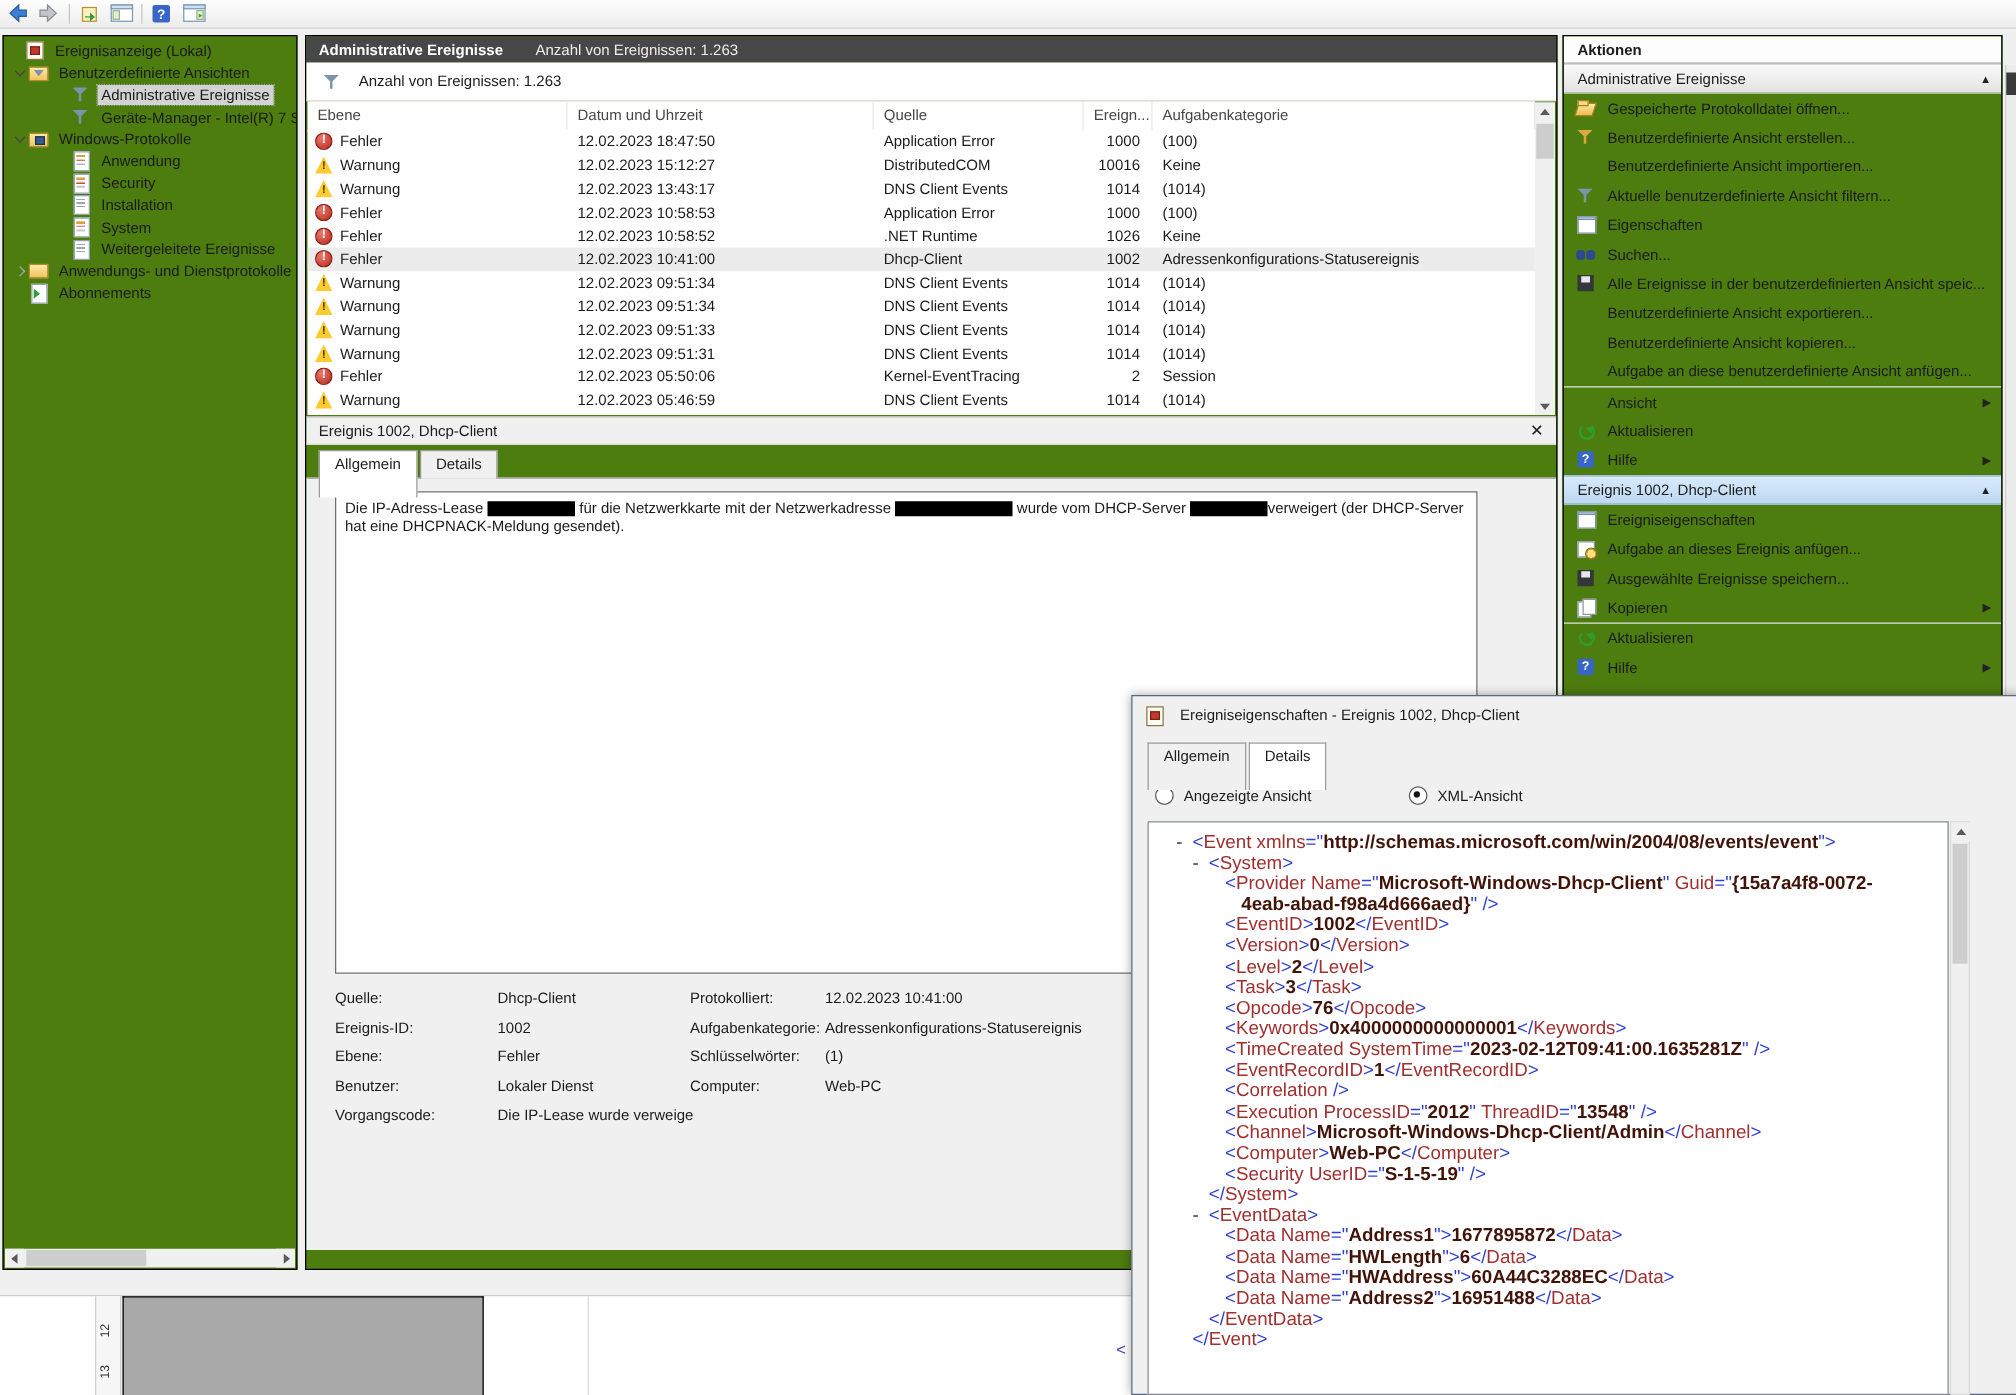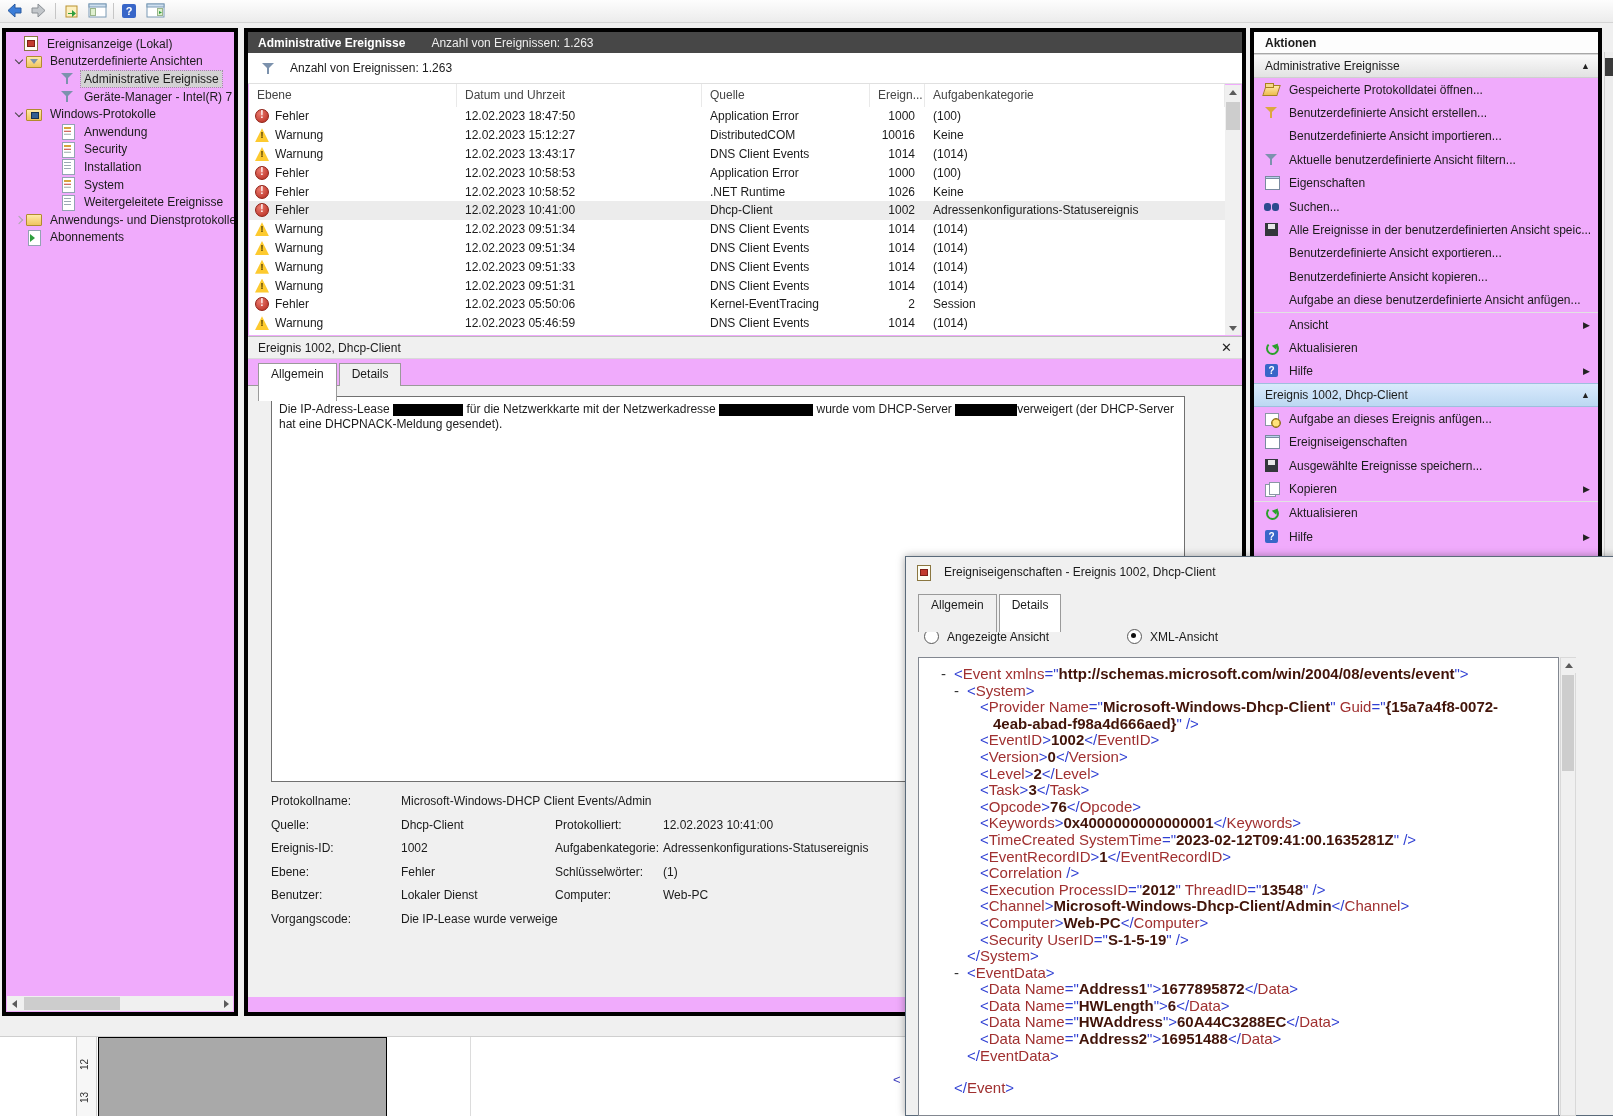--- a/index.html
+++ b/index.html
@@ -8,21 +8,21 @@
   :root{
     --accent-header:#474747; --sel-blue:#bcd8f2; --link:#2a2ac9;
     --err:#c83c32; --warn:#fdca2f;
     --xn:#a03030; --xp:#2f3fd3; --xv:#421409;
   }
   
   #toolbar{position:absolute;left:0;top:0;width:1613px;height:23px;display:flex;align-items:center;gap:7px;
            padding:0 5px;box-sizing:border-box;background:linear-gradient(#fdfdfd,#ececec);border-bottom:1px solid #d4d4d4}
   #toolbar .sep{width:1px;height:16px;background:#c6c6c6}
   
-  .pane{position:absolute;background:#f0abfc;border:4px solid #000000;box-sizing:border-box}
+  .pane{position:absolute;background:#4d7c0f;border:1px solid #000000;box-sizing:border-box}
   
   #tree-pane{left:2px;top:28px;width:236px;height:988px;overflow:hidden}
   #tree-list{padding-top:3px}
   .titem{height:17.6px;display:flex;align-items:center;white-space:nowrap;overflow:hidden;cursor:default}
   .titem.ind0{padding-left:3px}.titem.ind1{padding-left:6px}.titem.ind2{padding-left:40px}
   .titem.sel .tlabel{background:#d3d3d3;outline:1px dotted #9a9a9a;padding:1px 3px}
   .tlabel{padding:1px 3px}
   .exp{width:14px;height:14px;flex:none;position:relative}
   .exp-open::before{content:"";position:absolute;left:4px;top:3px;width:5px;height:5px;border-right:1.6px solid #444;border-bottom:1.6px solid #444;transform:rotate(45deg)}
   .exp-closed::before{content:"";position:absolute;left:4px;top:4px;width:5px;height:5px;border-right:1.6px solid #a9a9a9;border-top:1.6px solid #a9a9a9;transform:rotate(45deg)}
@@ -433,26 +433,20 @@
   </div>
   <div id="detail-tabs">
     <span class="dtab active">Allgemein</span>
     <span class="dtab">Details</span>
   </div>
   <div id="detail-body">
     <div id="msg-box">
       <div id="msg-text"><span>Die IP-Adress-Lease </span><span class="redact" style="width: 70px;"></span><span> für die Netzwerkkarte mit der Netzwerkadresse </span><span class="redact" style="width: 94px;"></span><span> wurde vom DHCP-Server </span><span class="redact" style="width: 62px;"></span><span>verweigert (der DHCP-Server hat eine DHCPNACK-Meldung gesendet).</span></div>
     </div>
     <div id="fields">
-      <div class="frow wide">
-          <span class="l1">Protokollname:</span>
-          <span class="v1">Microsoft-Windows-DHCP Client Events/Admin</span>
-          <span class="l2"></span>
-          <span class="v2"></span>
-        </div>
         <div class="frow">
           <span class="l1">Quelle:</span>
           <span class="v1">Dhcp-Client</span>
           <span class="l2">Protokolliert:</span>
           <span class="v2">12.02.2023 10:41:00</span>
         </div>
         <div class="frow">
           <span class="l1">Ereignis-ID:</span>
           <span class="v1">1002</span>
           <span class="l2">Aufgabenkategorie:</span>
@@ -552,27 +546,27 @@
         <span>Hilfe</span>
         <span class="arr">▶</span>
       </div>
   </div>
   <div class="sec-head blue">
     <span>Ereignis 1002, Dhcp-Client</span>
     <span class="col">▲</span>
   </div>
   <div>
     <div class="aitem">
+        <span class="aico ic-props"></span>
+        <span>Ereigniseigenschaften</span>
+
+      </div>
+      <div class="aitem">
         <span class="aico ic-task"></span>
         <span>Aufgabe an dieses Ereignis anfügen...</span>
-
-      </div>
-      <div class="aitem">
-        <span class="aico ic-props"></span>
-        <span>Ereigniseigenschaften</span>
 
       </div>
       <div class="aitem">
         <span class="aico ic-save"></span>
         <span>Ausgewählte Ereignisse speichern...</span>
 
       </div>
       <div class="aitem">
         <span class="aico ic-copy"></span>
         <span>Kopieren</span>
@@ -632,20 +626,20 @@
         <div class="xline" style="padding-left: 26px;"><span class="xmark"></span><span class="xp">&lt;</span><span class="xn">Channel</span><span class="xp">&gt;</span><span class="xv">Microsoft-Windows-Dhcp-Client/Admin</span><span class="xp">&lt;/</span><span class="xn">Channel</span><span class="xp">&gt;</span></div>
         <div class="xline" style="padding-left: 26px;"><span class="xmark"></span><span class="xp">&lt;</span><span class="xn">Computer</span><span class="xp">&gt;</span><span class="xv">Web-PC</span><span class="xp">&lt;/</span><span class="xn">Computer</span><span class="xp">&gt;</span></div>
         <div class="xline" style="padding-left: 26px;"><span class="xmark"></span><span class="xp">&lt;</span><span class="xn">Security</span><span class="xp"> </span><span class="xn">UserID</span><span class="xp">="</span><span class="xv">S-1-5-19</span><span class="xp">" /&gt;</span></div>
         <div class="xline" style="padding-left: 13px;"><span class="xmark"></span><span class="xp">&lt;/</span><span class="xn">System</span><span class="xp">&gt;</span></div>
         <div class="xline" style="padding-left: 13px;"><span class="xmark">-</span><span class="xp">&lt;</span><span class="xn">EventData</span><span class="xp">&gt;</span></div>
         <div class="xline" style="padding-left: 26px;"><span class="xmark"></span><span class="xp">&lt;</span><span class="xn">Data</span><span class="xp"> </span><span class="xn">Name</span><span class="xp">="</span><span class="xv">Address1</span><span class="xp">"&gt;</span><span class="xv">1677895872</span><span class="xp">&lt;/</span><span class="xn">Data</span><span class="xp">&gt;</span></div>
         <div class="xline" style="padding-left: 26px;"><span class="xmark"></span><span class="xp">&lt;</span><span class="xn">Data</span><span class="xp"> </span><span class="xn">Name</span><span class="xp">="</span><span class="xv">HWLength</span><span class="xp">"&gt;</span><span class="xv">6</span><span class="xp">&lt;/</span><span class="xn">Data</span><span class="xp">&gt;</span></div>
         <div class="xline" style="padding-left: 26px;"><span class="xmark"></span><span class="xp">&lt;</span><span class="xn">Data</span><span class="xp"> </span><span class="xn">Name</span><span class="xp">="</span><span class="xv">HWAddress</span><span class="xp">"&gt;</span><span class="xv">60A44C3288EC</span><span class="xp">&lt;/</span><span class="xn">Data</span><span class="xp">&gt;</span></div>
         <div class="xline" style="padding-left: 26px;"><span class="xmark"></span><span class="xp">&lt;</span><span class="xn">Data</span><span class="xp"> </span><span class="xn">Name</span><span class="xp">="</span><span class="xv">Address2</span><span class="xp">"&gt;</span><span class="xv">16951488</span><span class="xp">&lt;/</span><span class="xn">Data</span><span class="xp">&gt;</span></div>
         <div class="xline" style="padding-left: 13px;"><span class="xmark"></span><span class="xp">&lt;/</span><span class="xn">EventData</span><span class="xp">&gt;</span></div>
-        <div class="xline" style="padding-left: 0px; margin-top: 16px;"><span class="xmark"></span><span class="xp">&lt;/</span><span class="xn">Event</span><span class="xp">&gt;</span></div>
+        <div class="xline" style="padding-left: 0px;"><span class="xmark"></span><span class="xp">&lt;/</span><span class="xn">Event</span><span class="xp">&gt;</span></div>
       </div>
   </div>
   <div id="xml-sb">
     <span class="vbtn up"></span>
     <span class="thumb"></span>
   </div>
 </div>
 
 </body></html>

